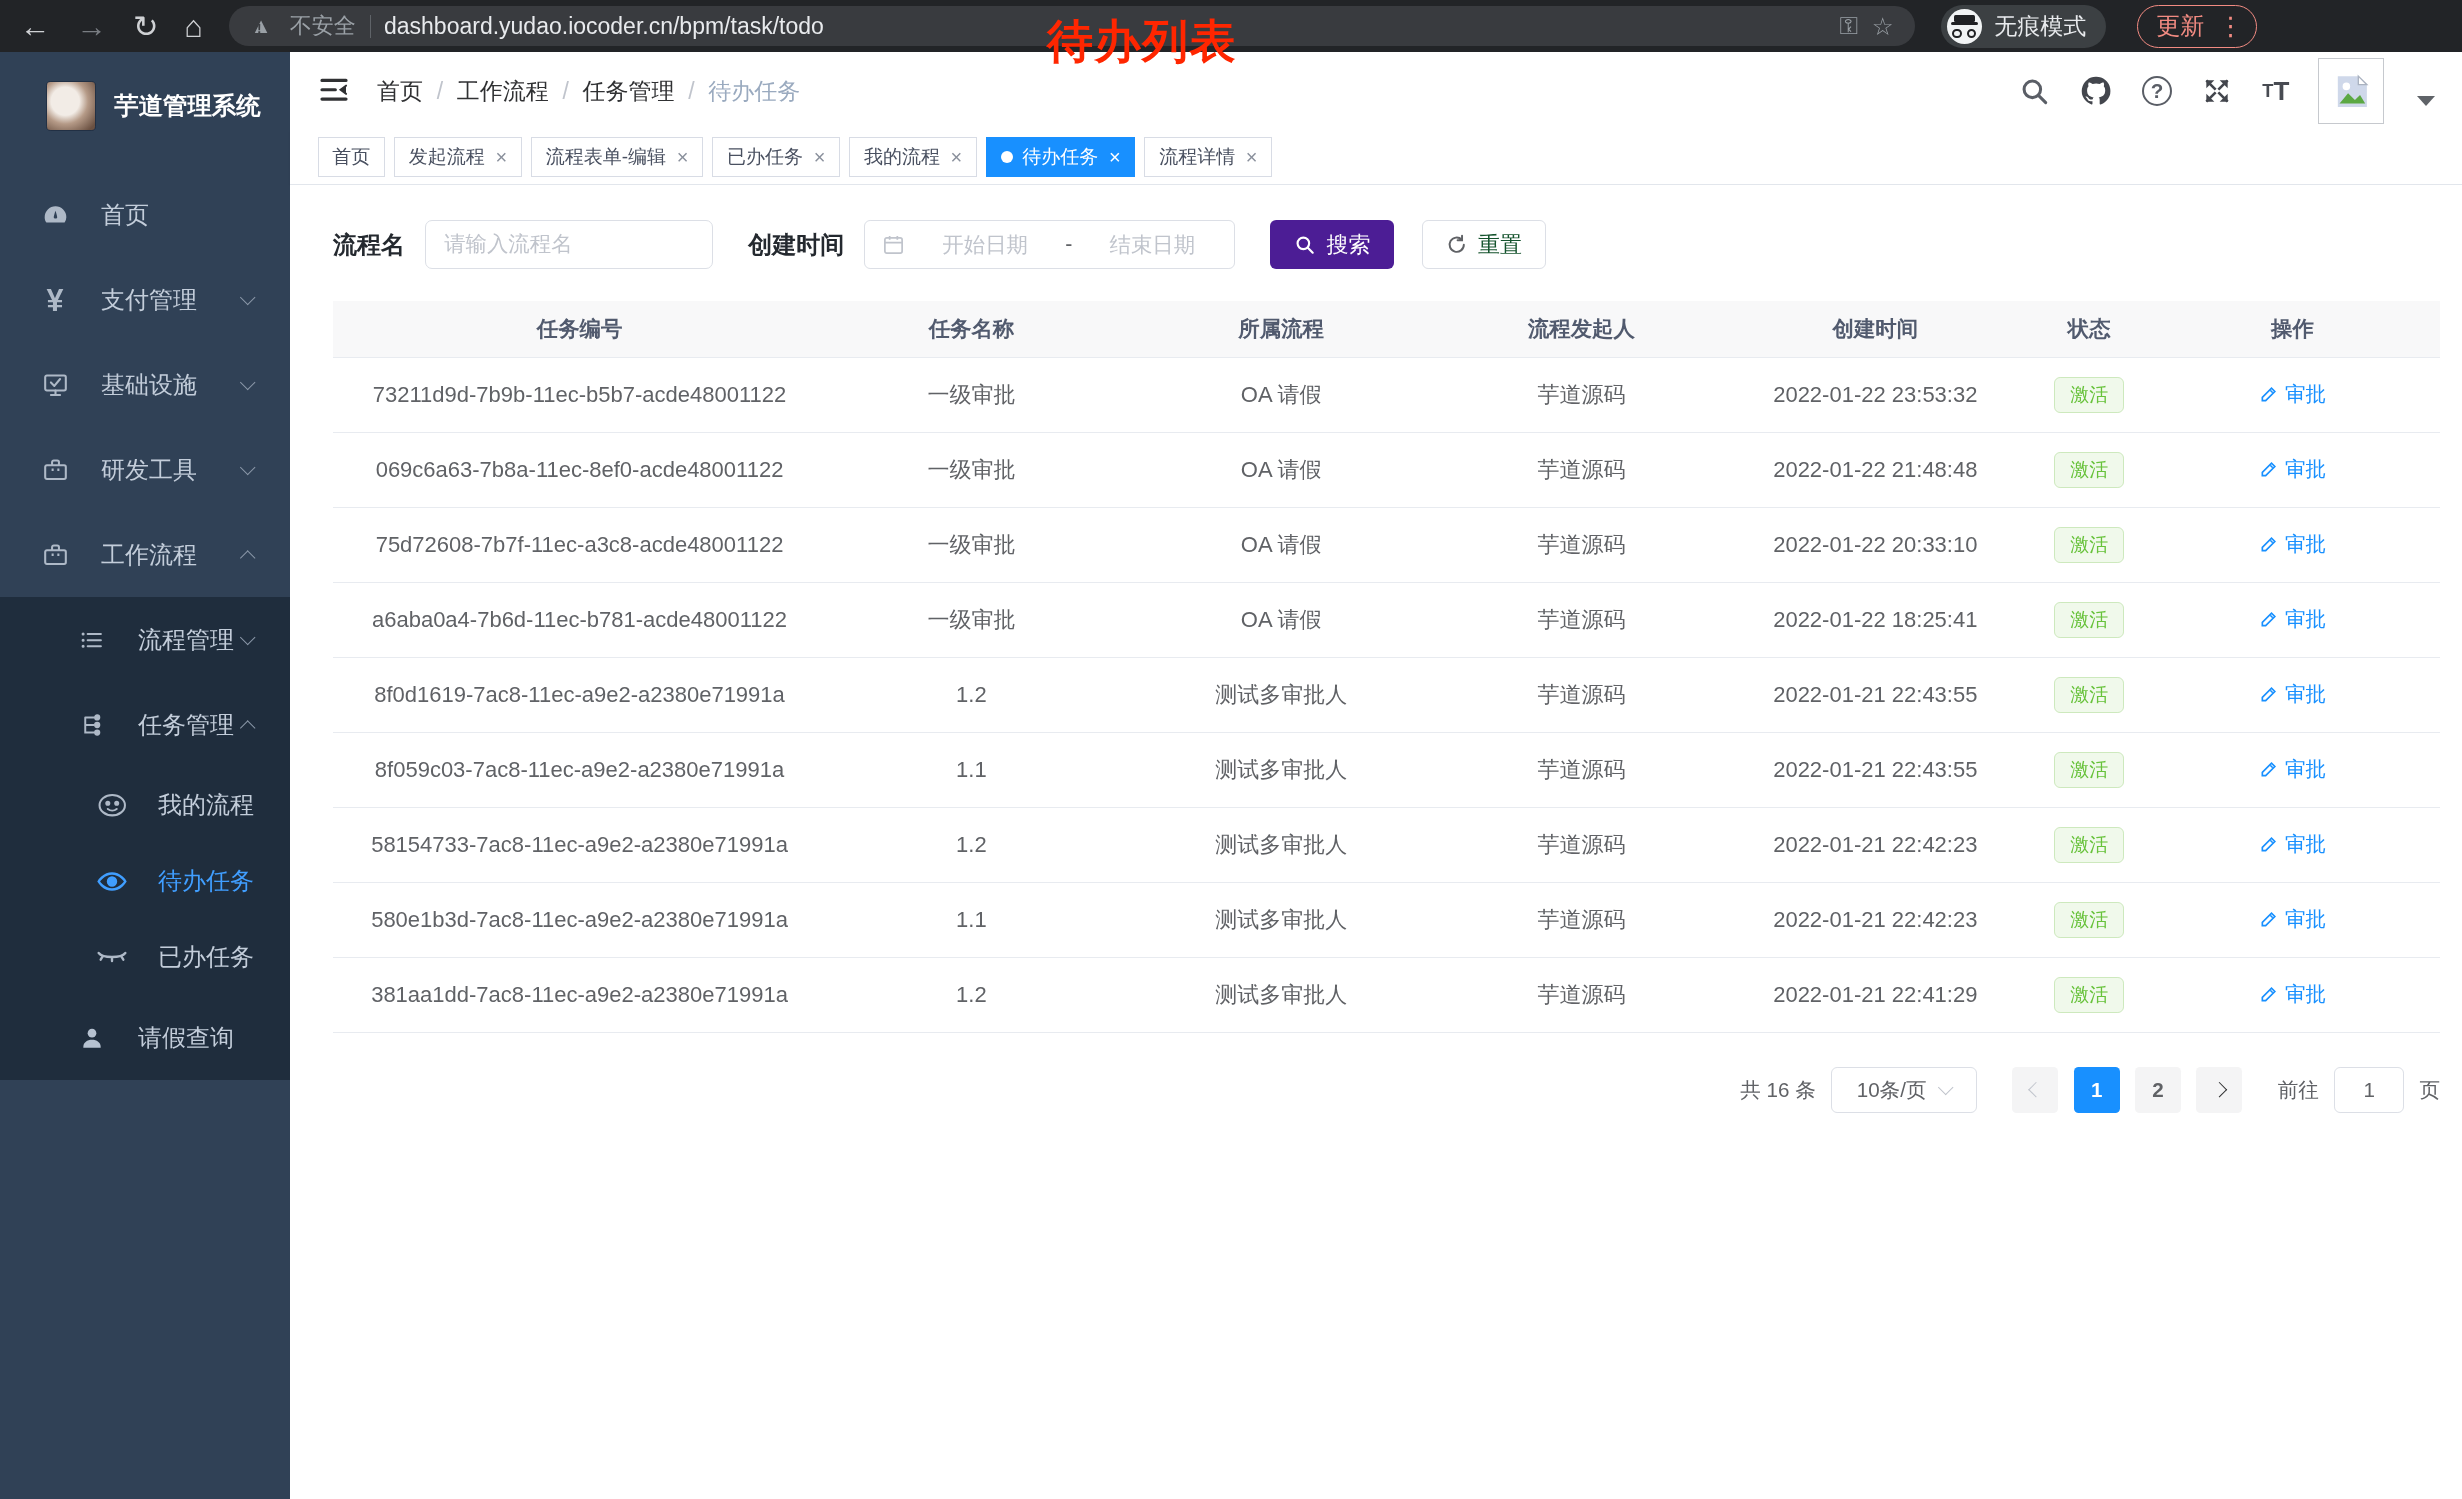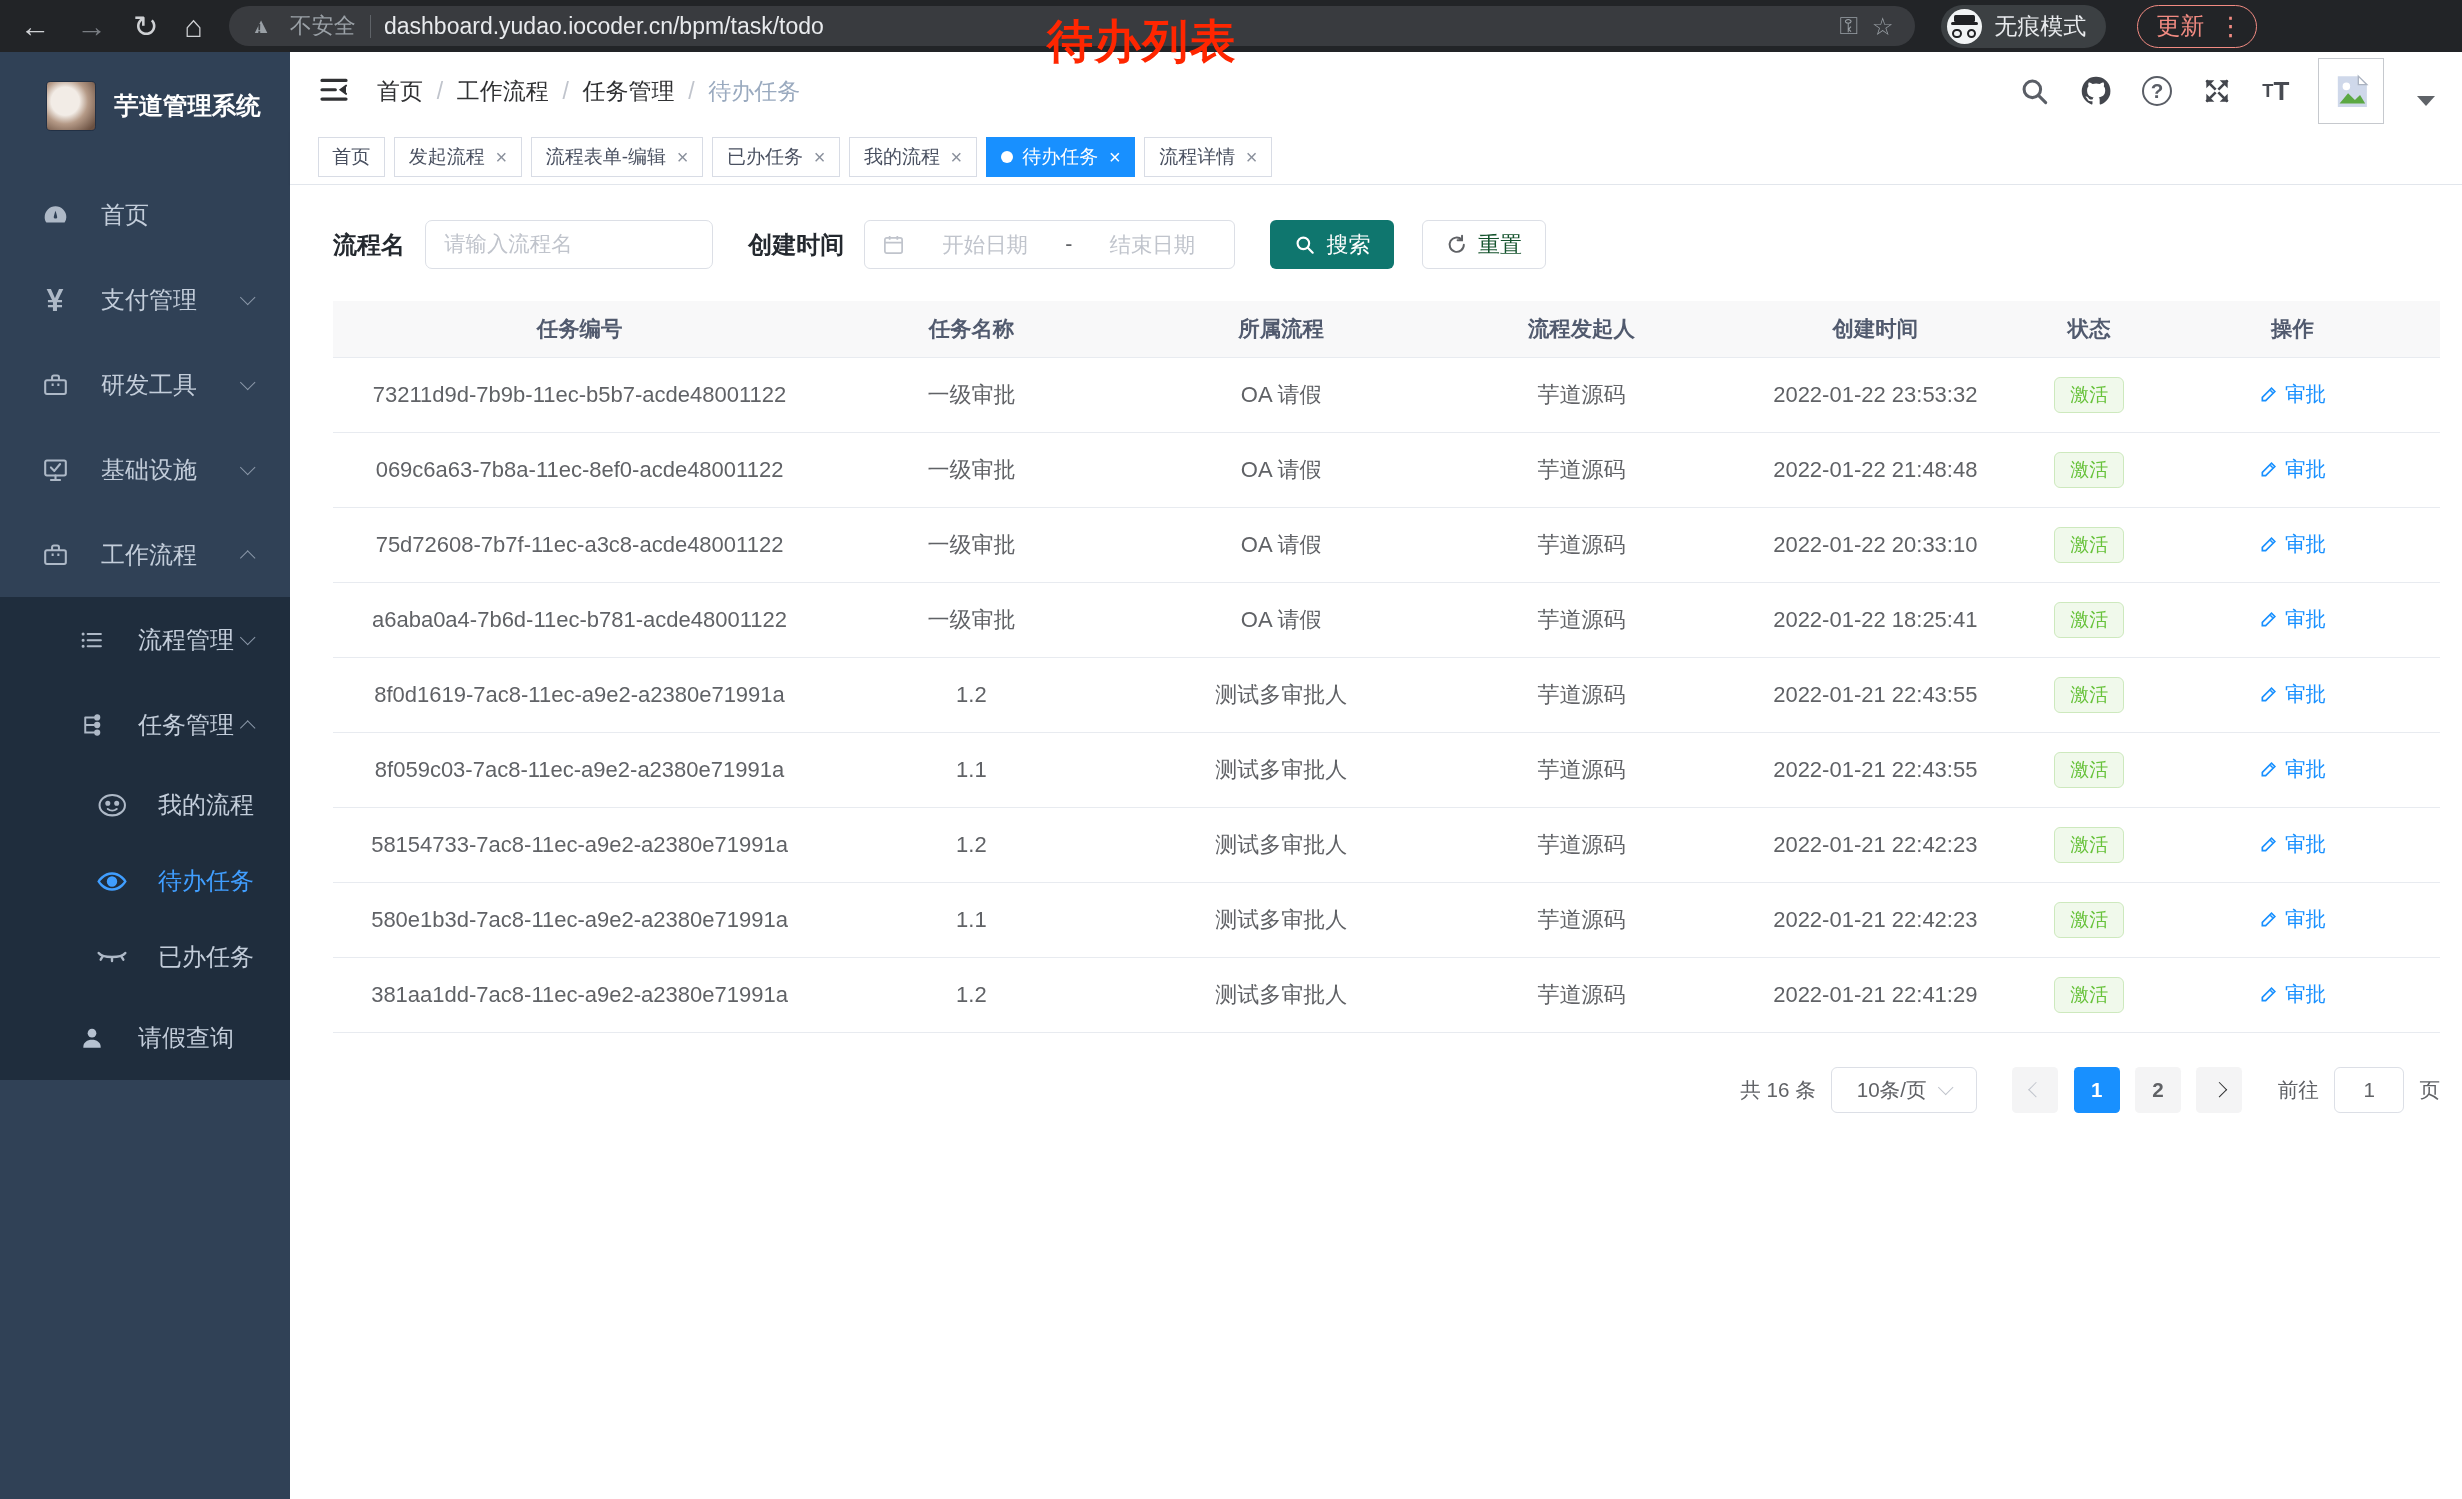--- a/index.html
+++ b/index.html
@@ -91,21 +91,21 @@
   .f-label { font-size:24px; font-weight:700; color:#24292f; margin-right:4.6px; }
   .f-input { width:288px; height:49px; border:0.8px solid #dcdfe6; border-radius:7px;
     font-size:21.4px; color:#606266; padding:0 18.3px; outline:none; }
   .f-input::placeholder { color:#c0c4cc; }
   .date-box { width:371px; height:49px; border:0.8px solid #dcdfe6; border-radius:6.1px;
     display:flex; align-items:center; padding:0 17px; gap:15.3px; color:#c0c4cc; font-size:21.4px; cursor:text; }
   .date-box .ph { flex:1; text-align:center; }
   .date-box .dash { color:#606266; }
   .btn { height:49px; border-radius:6.1px; display:inline-flex; align-items:center; gap:10.7px;
     padding:0 23px; font-size:22px; cursor:pointer; border:0.8px solid transparent; }
-  .btn.primary { background:#0f766e; color:#fff; margin-left:20px; }
+  .btn.primary { background:#4c1d95; color:#fff; margin-left:20px; }
   .btn.plain { background:#fff; color:#14532d; border-color:#dcdfe6; margin-left:12.2px; }
 
   table.grid { width:2107px; border-collapse:collapse; table-layout:fixed; }
   .grid th { background:#f8f8f9; height:56px; font-size:21.4px; font-weight:600; color:#515a6e; }
   .grid td { height:75px; font-size:22px; color:#606266; text-align:center;
     border-bottom:0.8px solid #e8ebf0; background:#fff; }
   .grid th { text-align:center; border-bottom:0.8px solid #e8ebf0; }
   .col-id{width:23.4%} .col-name{width:13.8%} .col-proc{width:15.6%} .col-starter{width:12.9%}
   .col-created{width:15%} .col-status{width:5.3%} .col-action{width:14%}
   .badge { display:inline-block; background:#f0f9eb; border:0.8px solid #cde9bd; color:#67c23a;
@@ -184,37 +184,37 @@
         <span class="ico">
             <span class="yen">¥</span>
           </span>
         <span class="lbl">支付管理</span>
         <span class="chev"></span>
       </div>
 
       <div class="mi">
         <span class="ico">
           <svg width="29" height="27.5" viewBox="0 0 24 24" fill="none" stroke="#aeb9c7" stroke-width="1.8">
-              <rect x="3" y="8" width="18" height="12" rx="1.5"></rect>
-              <path d="M9 8V5.5A1.5 1.5 0 0 1 10.5 4h3A1.5 1.5 0 0 1 15 5.5V8M9.5 11v2M14.5 11v2"></path>
-            </svg>
-        </span>
-        <span class="lbl">研发工具</span>
+              <rect x="3" y="4" width="18" height="13" rx="1.5"></rect>
+              <path d="M8 10l3 3 5-6" stroke-linecap="round" stroke-linejoin="round"></path>
+              <path d="M12 17v4M8 21h8" stroke-linecap="round"></path>
+            </svg>
+        </span>
+        <span class="lbl">基础设施</span>
         <span class="chev"></span>
       </div>
 
       <div class="mi">
         <span class="ico">
           <svg width="29" height="27.5" viewBox="0 0 24 24" fill="none" stroke="#aeb9c7" stroke-width="1.8">
-              <rect x="3" y="4" width="18" height="13" rx="1.5"></rect>
-              <path d="M8 10l3 3 5-6" stroke-linecap="round" stroke-linejoin="round"></path>
-              <path d="M12 17v4M8 21h8" stroke-linecap="round"></path>
-            </svg>
-        </span>
-        <span class="lbl">基础设施</span>
+              <rect x="3" y="8" width="18" height="12" rx="1.5"></rect>
+              <path d="M9 8V5.5A1.5 1.5 0 0 1 10.5 4h3A1.5 1.5 0 0 1 15 5.5V8M9.5 11v2M14.5 11v2"></path>
+            </svg>
+        </span>
+        <span class="lbl">研发工具</span>
         <span class="chev"></span>
       </div>
 
       <div class="mi">
         <span class="ico">
           <svg width="29" height="27.5" viewBox="0 0 24 24" fill="none" stroke="#aeb9c7" stroke-width="1.8">
               <rect x="3" y="8" width="18" height="12" rx="1.5"></rect>
               <path d="M9 8V5.5A1.5 1.5 0 0 1 10.5 4h3A1.5 1.5 0 0 1 15 5.5V8M9.5 11v2M14.5 11v2"></path>
             </svg>
         </span>

